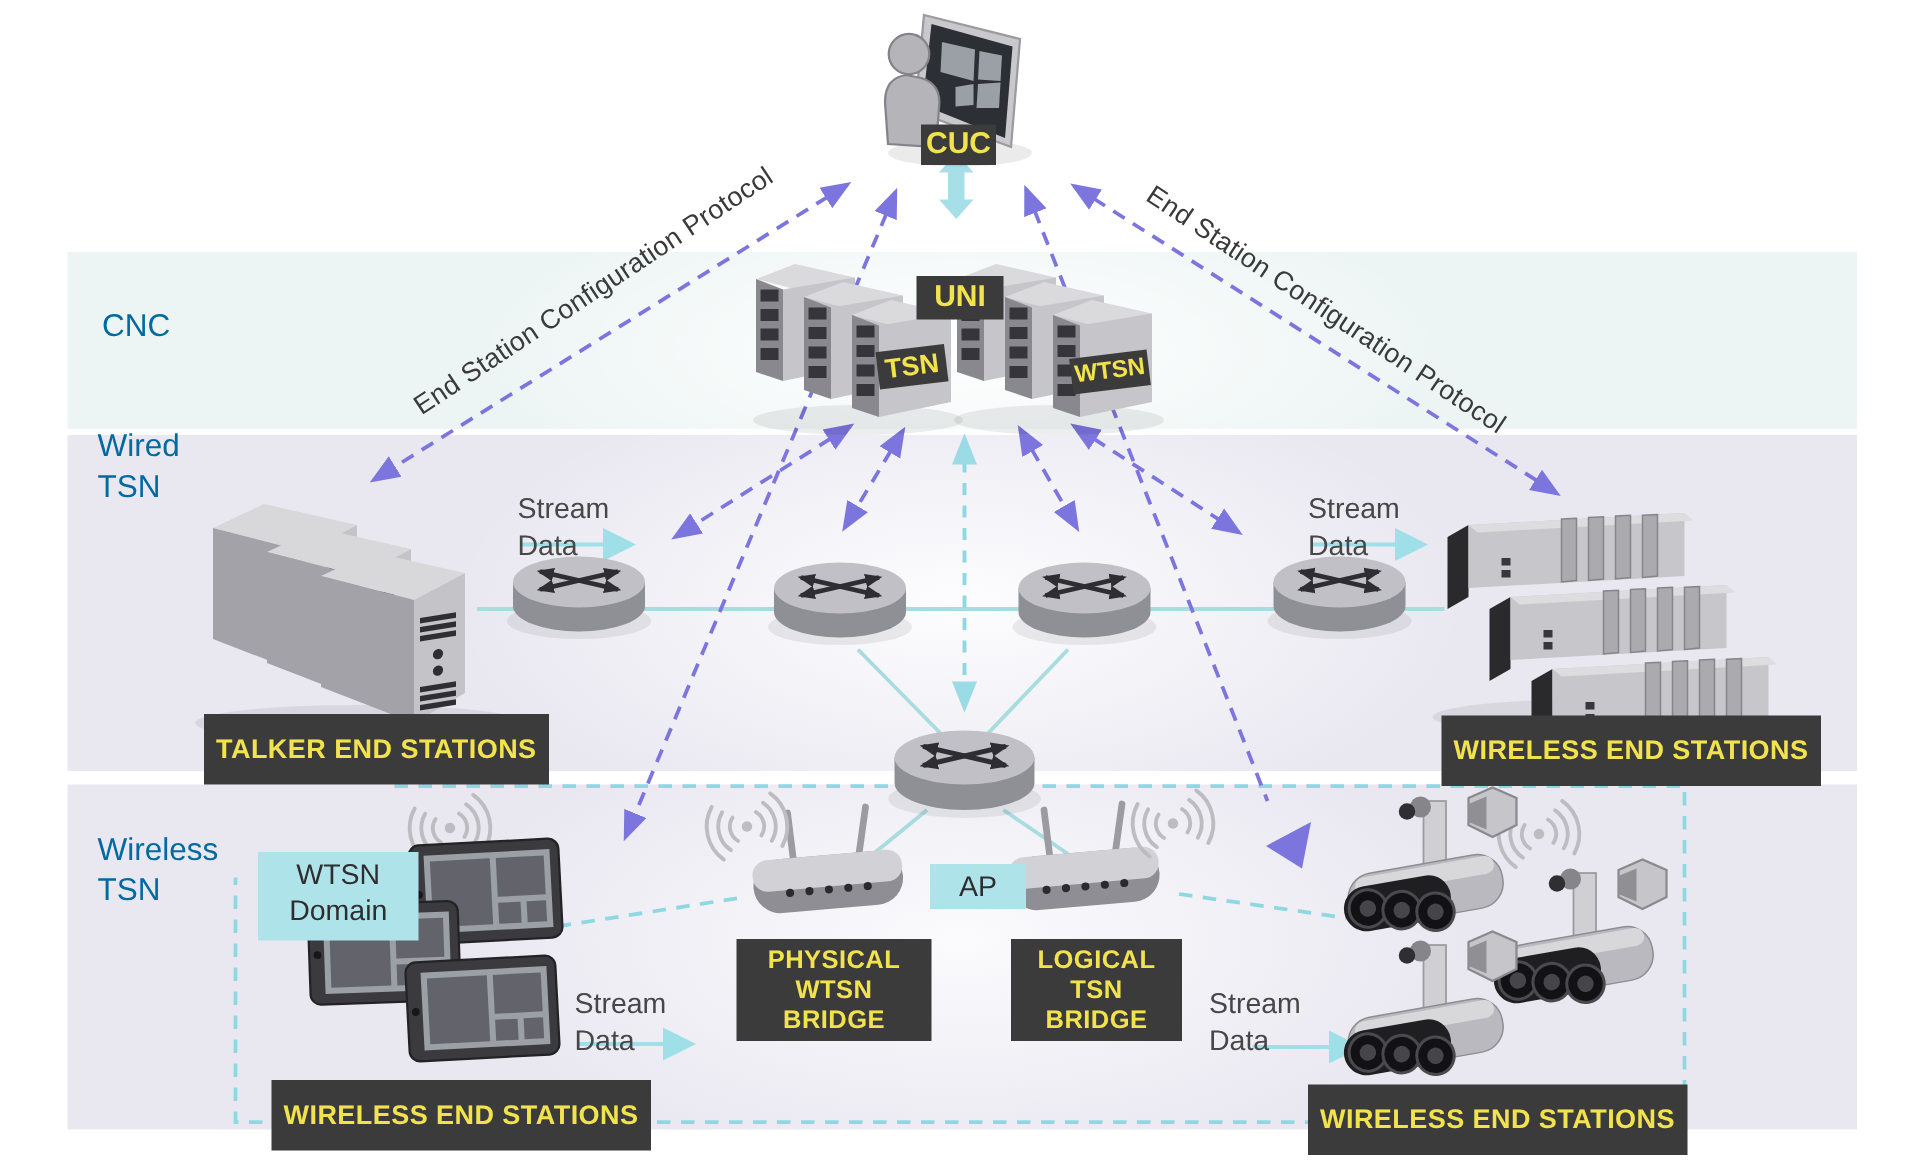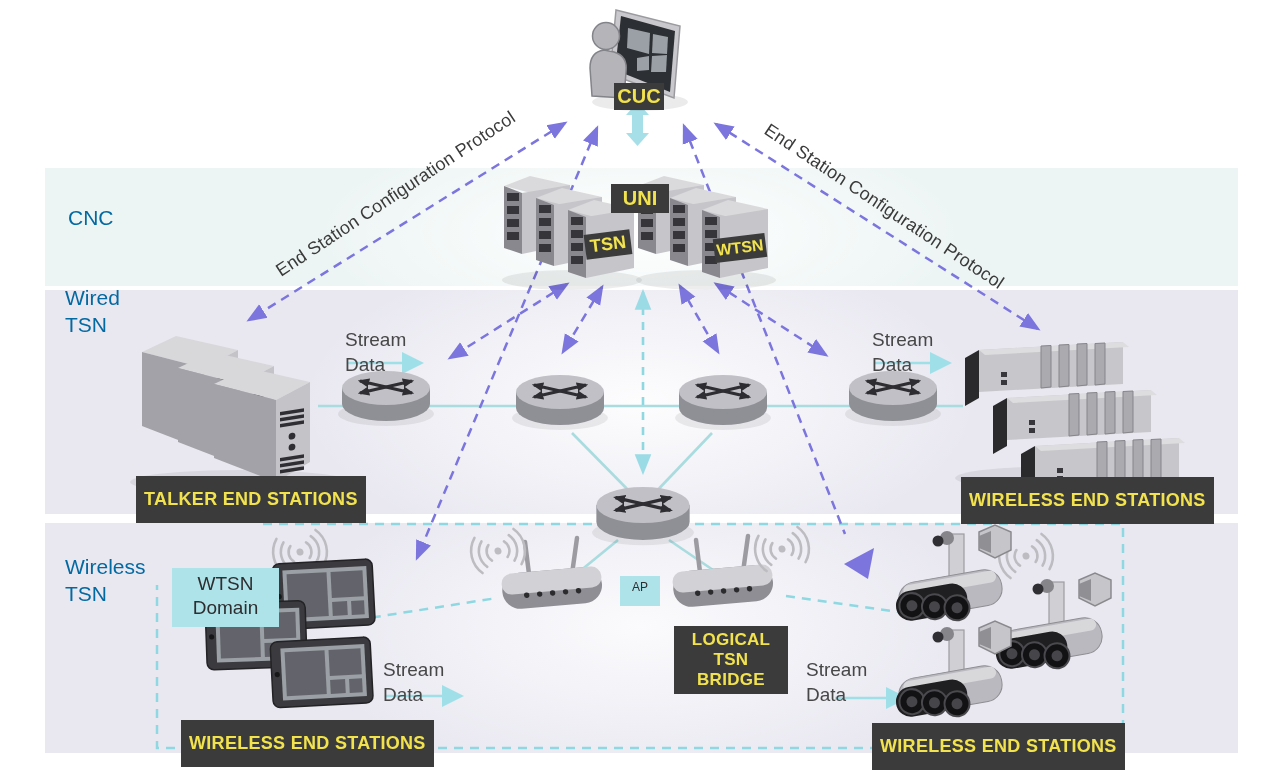--- a/index.html
+++ b/index.html
@@ -305,27 +305,28 @@
   <div class="lbl chip" style="left:614px;top:83px;width:50px;font-size:20px;padding:2px 0;">CUC</div>
   <div class="lbl chip" style="left:611px;top:140px;width:58px;font-size:20px;padding:3px 0;margin-top:44px;">UNI</div>
 
   <div class="lbl chip" style="left:585px;top:232px;width:46px;font-size:18px;padding:2px 0;transform:rotate(-7deg);">TSN</div>
   <div class="lbl chip" style="left:714px;top:236px;width:52px;font-size:16px;padding:3px 0;transform:rotate(-7deg);">WTSN</div>
 
 
   <div class="lbl tag" style="left:136px;top:476px;">TALKER END STATIONS</div>
   <div class="lbl tag" style="left:961px;top:477px;">WIRELESS END STATIONS</div>
 
+  <div class="lbl tag multi" style="left:491px;top:626px;width:122px;">PHYSICAL WTSN BRIDGE</div>
   <div class="lbl tag multi" style="left:674px;top:626px;width:106px;">LOGICAL TSN BRIDGE</div>
 
   <div class="lbl tag" style="left:181px;top:720px;">WIRELESS END STATIONS</div>
   <div class="lbl tag" style="left:872px;top:723px;">WIRELESS END STATIONS</div>
 
   <div class="lbl cyanbox" style="left:172px;top:522px;width:107px;height:55px;font-size:19px;padding-top:4px;margin-top:46px;">WTSN Domain</div>
-  <div class="lbl cyanbox" style="left:620px;top:576px;width:40px;height:26px;font-size:12px;padding-top:4px;">AP</div>
+  <div class="lbl cyanbox" style="left:620px;top:576px;width:64px;height:26px;font-size:19px;padding-top:4px;">AP</div>
 
   <div class="lbl proto" style="left:278px;top:262px;transform:rotate(-33.6deg);">End Station Configuration Protocol</div>
   <div class="lbl proto" style="left:766px;top:118px;transform:rotate(33.6deg);">End Station Configuration Protocol</div>
 
   <div class="lbl stream" style="left:345px;top:308px;">Stream Data</div>
   <div class="lbl stream" style="left:872px;top:308px;">Stream Data</div>
   <div class="lbl stream" style="left:383px;top:638px;">Stream Data</div>
   <div class="lbl stream" style="left:806px;top:638px;">Stream Data</div>
 
 </div>

